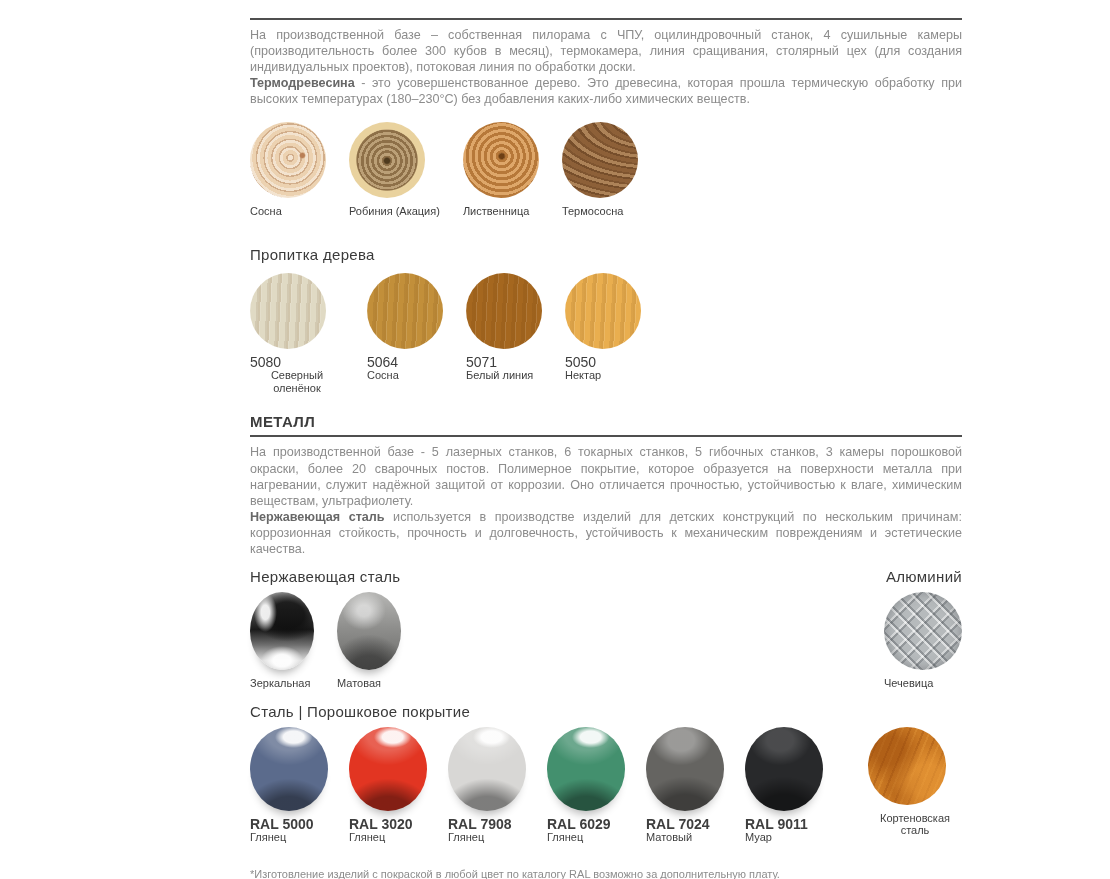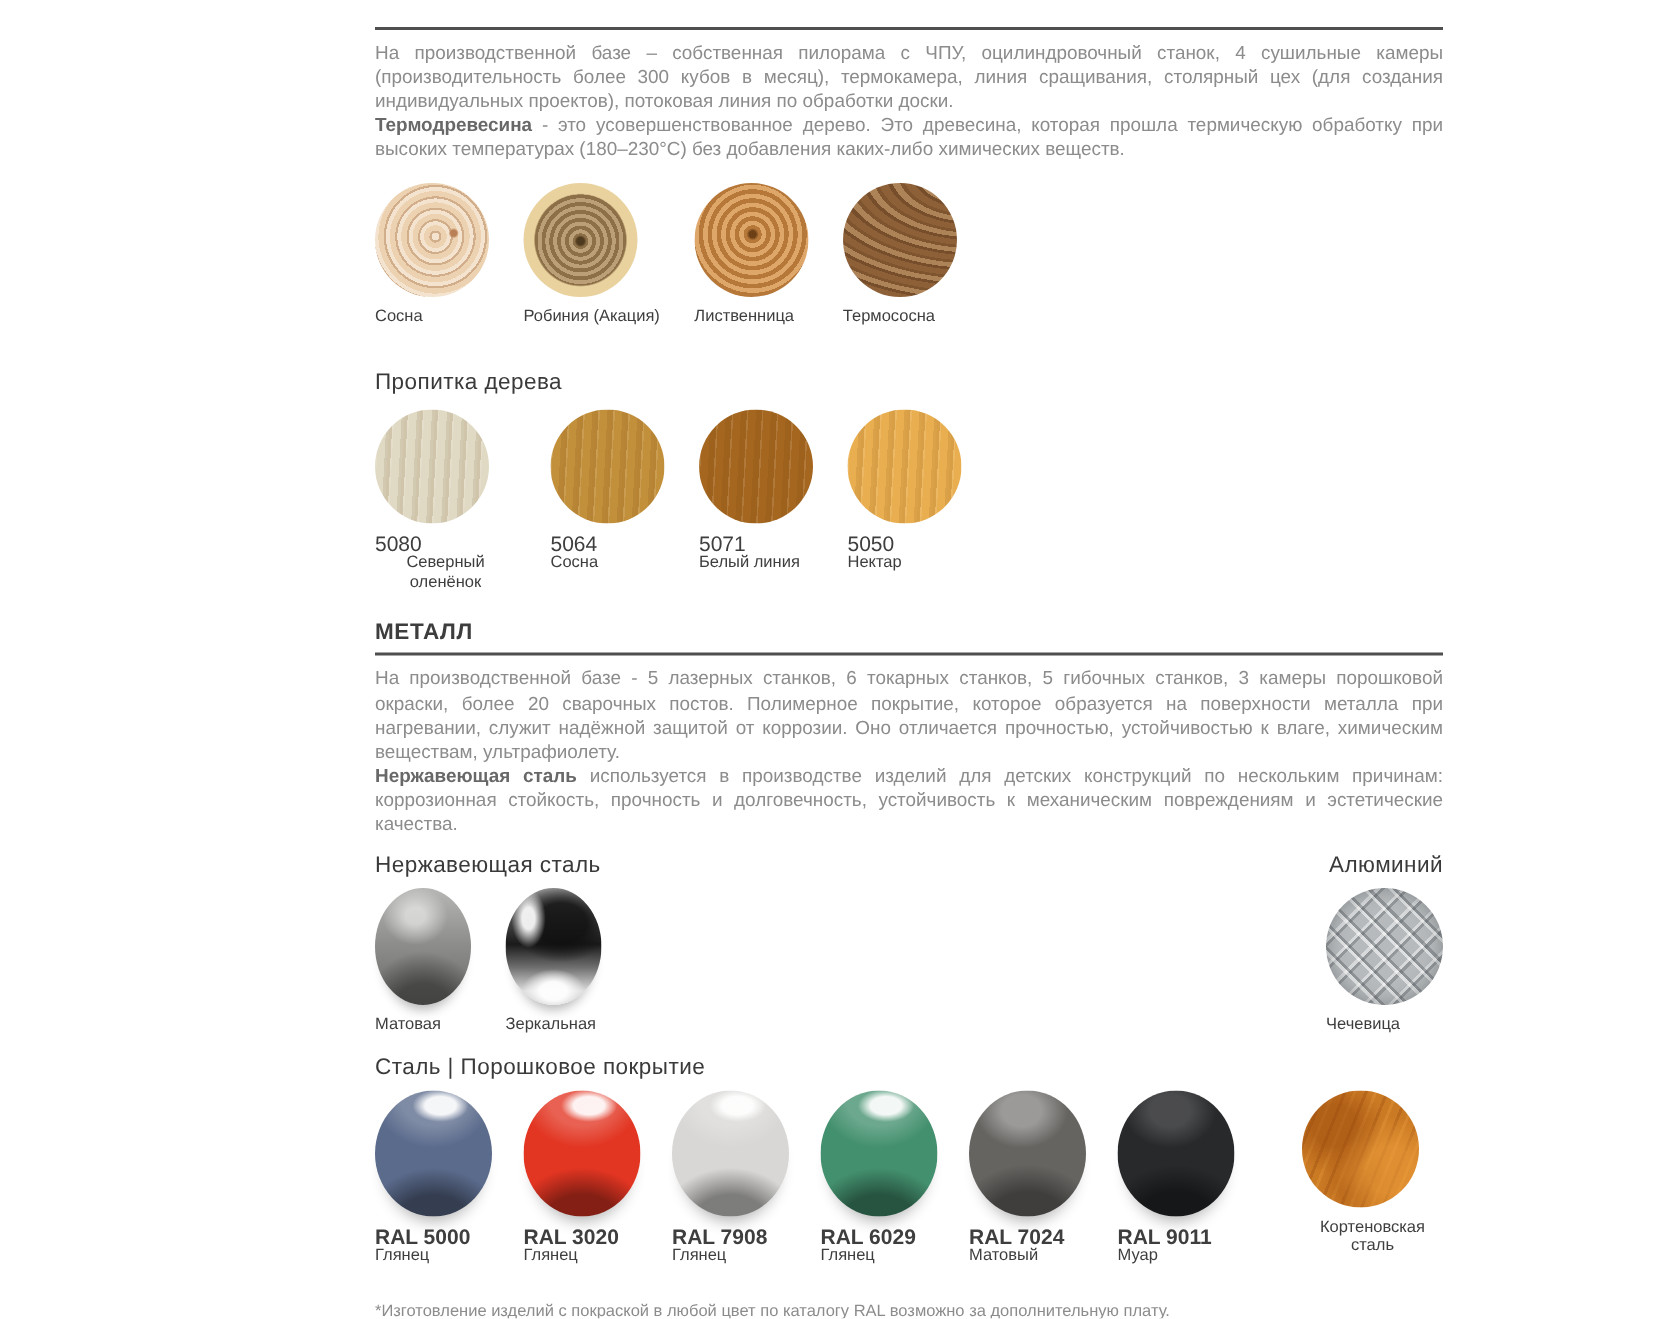--- a/index.html
+++ b/index.html
@@ -215,26 +215,26 @@
       <p class="body metal-para"><span>На производственной базе - 5 лазерных станков, 6 токарных станков, 5 гибочных станков, 3 камеры порошковой окраски, более 20 сварочных постов. Полимерное покрытие, которое образуется на поверхности металла при нагревании, служит надёжной защитой от коррозии. Оно отличается прочностью, устойчивостью к влаге, химическим веществам, ультрафиолету.</span></p>
       <p class="body"><span class="lead">Нержавеющая сталь</span><span> используется в производстве изделий для детских конструкций по нескольким причинам: коррозионная стойкость, прочность и долговечность, устойчивость к механическим повреждениям и эстетические качества.</span></p>
 
       <div class="dual-head stain-head">
         <h3 class="subhead">Нержавеющая сталь</h3>
         <h3 class="subhead">Алюминий</h3>
       </div>
 
       <div class="sw-row gap23 balls-row">
         <div class="sw-item">
+          <div class="ball mirror"></div>
+          <div class="sw-label">Зеркальная</div>
+        </div>
+        <div class="sw-item">
           <div class="ball matte-steel"></div>
           <div class="sw-label">Матовая</div>
-        </div>
-        <div class="sw-item">
-          <div class="ball mirror"></div>
-          <div class="sw-label">Зеркальная</div>
         </div>
         <div class="sw-item push-right">
           <div class="circle alu"></div>
           <div class="sw-label">Чечевица</div>
         </div>
       </div>
 
       <h3 class="subhead powder-head">Сталь | Порошковое покрытие</h3>
 
       <div class="sw-row gap21 powder-row">

